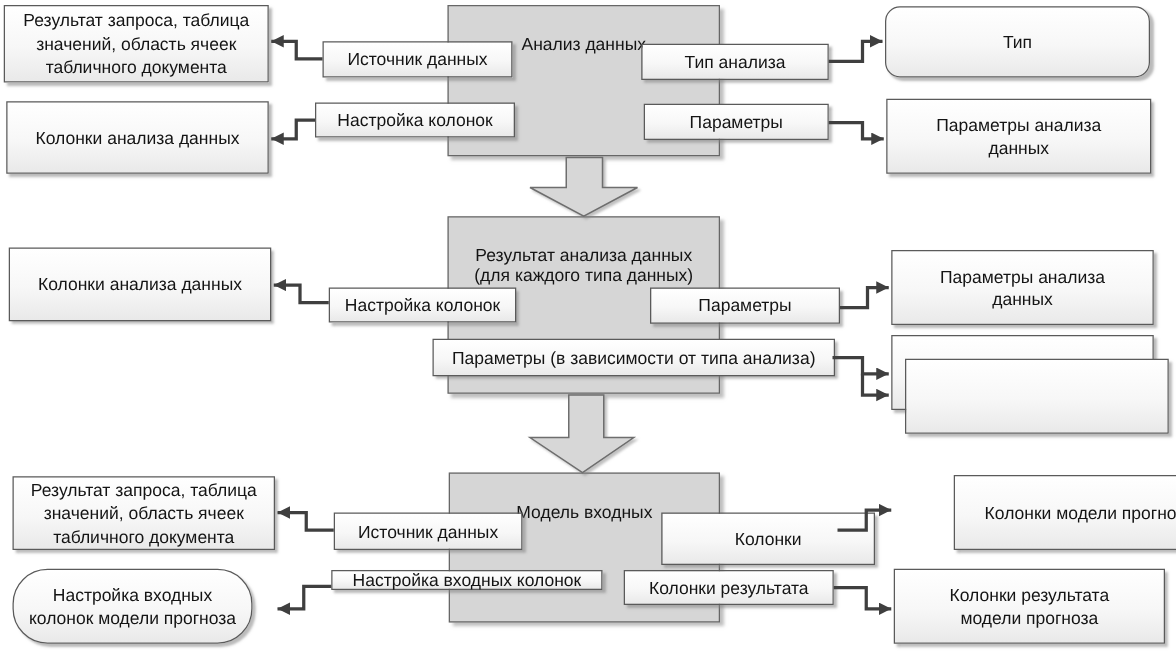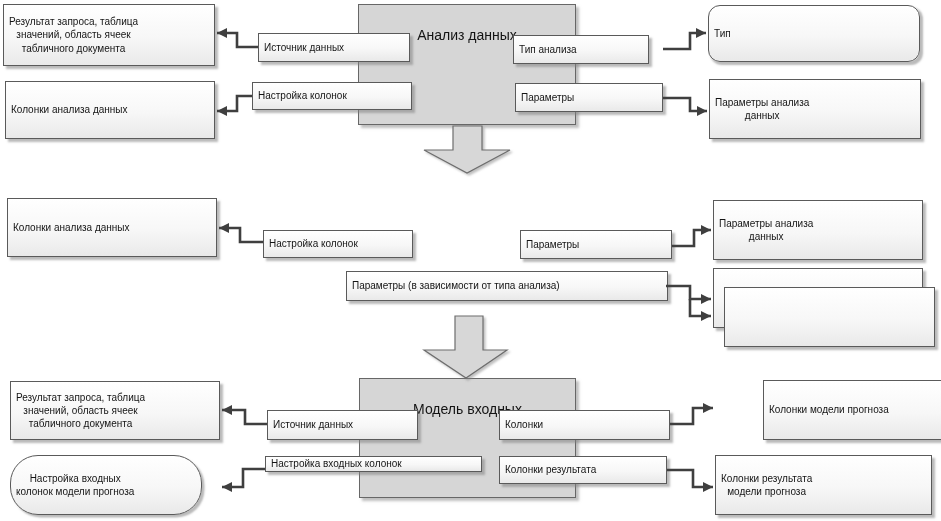--- a/index.html
+++ b/index.html
@@ -2,22 +2,22 @@
 <html><head>
 <meta charset="utf-8">
 <style>
   html,body{margin:0;padding:0;background:#fff;}
   .stage{
     position:relative;width:941px;height:521px;overflow:hidden;background:#ffffff;
     font-family:"Liberation Sans",sans-serif;color:#141414;
   }
   .box{
     position:absolute;box-sizing:border-box;
-    display:flex;align-items:center;justify-content:flex-start;
-    text-align:center;font-size:10px;line-height:1.32;
+    display:flex;align-items:center;justify-content:center;
+    text-align:center;font-size:14px;line-height:1.32;
     border:1px solid #5a5a5a;white-space:pre-line;padding:2px 5px;
   }
   .side,.field{
     background:linear-gradient(180deg,#ffffff 0%,#f7f7f7 55%,#e9e9e9 100%);
     box-shadow:2.5px 2.5px 2px rgba(130,130,130,.55);
   }
   .side{z-index:2;}
   .field{z-index:4;}
   .gray{
     position:absolute;box-sizing:border-box;z-index:1;
@@ -29,20 +29,24 @@
   svg.layer{position:absolute;left:0;top:0;z-index:5;pointer-events:none;}
   .flow-arrows{filter:drop-shadow(2px 2px 1px rgba(130,130,130,.5));}
 </style>
 </head>
 <body>
 
 <div class="stage">
 
   <div class="gray" style="left:358px;top:4px;width:218px;height:121px;">
     <span class="block-title">Анализ данных</span>
+  </div>
+  <div class="gray" style="left:358px;top:173px;width:218px;height:142px;">
+    <span class="block-title">Результат анализа данных
+(для каждого типа данных)</span>
   </div>
   <div class="gray" style="left:359px;top:378px;width:217px;height:120px;">
     <span class="block-title">Модель входных</span>
   </div>
 
   <svg class="layer" width="941" height="521" viewBox="0 0 941 521">
     <defs>
       <marker id="ah" markerUnits="userSpaceOnUse" markerWidth="14" markerHeight="12" refX="10" refY="5" orient="auto">
         <path d="M0,0 L10,5 L0,10 Z" fill="#3f3f3f"></path>
       </marker>
@@ -61,30 +65,30 @@
       <path d="M666,286 L690,286 L690,299 L711,299" marker-end="url(#ah)"></path>
       <path d="M690,299 L690,316 L711,316" marker-end="url(#ah)"></path>
       <path d="M267,424 L245,424 L245,410 L222,410" marker-end="url(#ah)"></path>
       <path d="M265,469 L243,469 L243,487 L222,487" marker-end="url(#ah)"></path>
       <path d="M670,424 L693,424 L693,408 L713,408" marker-end="url(#ah)"></path>
       <path d="M667,470 L693,470 L693,487 L713,487" marker-end="url(#ah)"></path>
     </g>
   </svg>
 
   <div class="box field" style="left:258px;top:33px;width:152px;height:29px;"><span>Источник данных</span></div>
-  <div class="box field" style="left:513px;top:35px;width:136px;height:29px;"><span>Тип анализа</span></div>
+  <div class="box field" style="left:513px;top:35px;width:150px;height:29px;"><span>Тип анализа</span></div>
   <div class="box field" style="left:252px;top:82px;width:160px;height:28px;"><span>Настройка колонок</span></div>
   <div class="box field" style="left:515px;top:83px;width:148px;height:29px;"><span>Параметры</span></div>
 
   <div class="box field" style="left:263px;top:230px;width:150px;height:28px;"><span>Настройка колонок</span></div>
   <div class="box field" style="left:520px;top:230px;width:152px;height:29px;"><span>Параметры</span></div>
   <div class="box field" style="left:346px;top:271px;width:322px;height:30px;"><span>Параметры (в зависимости от типа анализа)</span></div>
 
   <div class="box field" style="left:267px;top:410px;width:151px;height:30px;"><span>Источник данных</span></div>
-  <div class="box field" style="left:499px;top:410px;width:171px;height:30px;"><span>Колонки</span></div>
+  <div class="box field" style="left:529px;top:410px;width:171px;height:42px;"><span>Колонки</span></div>
   <div class="box field" style="left:265px;top:456px;width:217px;height:16px;"><span>Настройка входных колонок</span></div>
   <div class="box field" style="left:499px;top:456px;width:168px;height:28px;"><span>Колонки результата</span></div>
 
   <div class="box side" style="left:3px;top:4px;width:212px;height:62px;"><span>Результат запроса, таблица
 значений, область ячеек
 табличного документа</span></div>
   <div class="box side" style="left:5px;top:81px;width:210px;height:58px;"><span>Колонки анализа данных</span></div>
   <div class="box side" style="left:7px;top:198px;width:210px;height:59px;"><span>Колонки анализа данных</span></div>
   <div class="box side" style="left:10px;top:381px;width:210px;height:59px;"><span>Результат запроса, таблица
 значений, область ячеек

